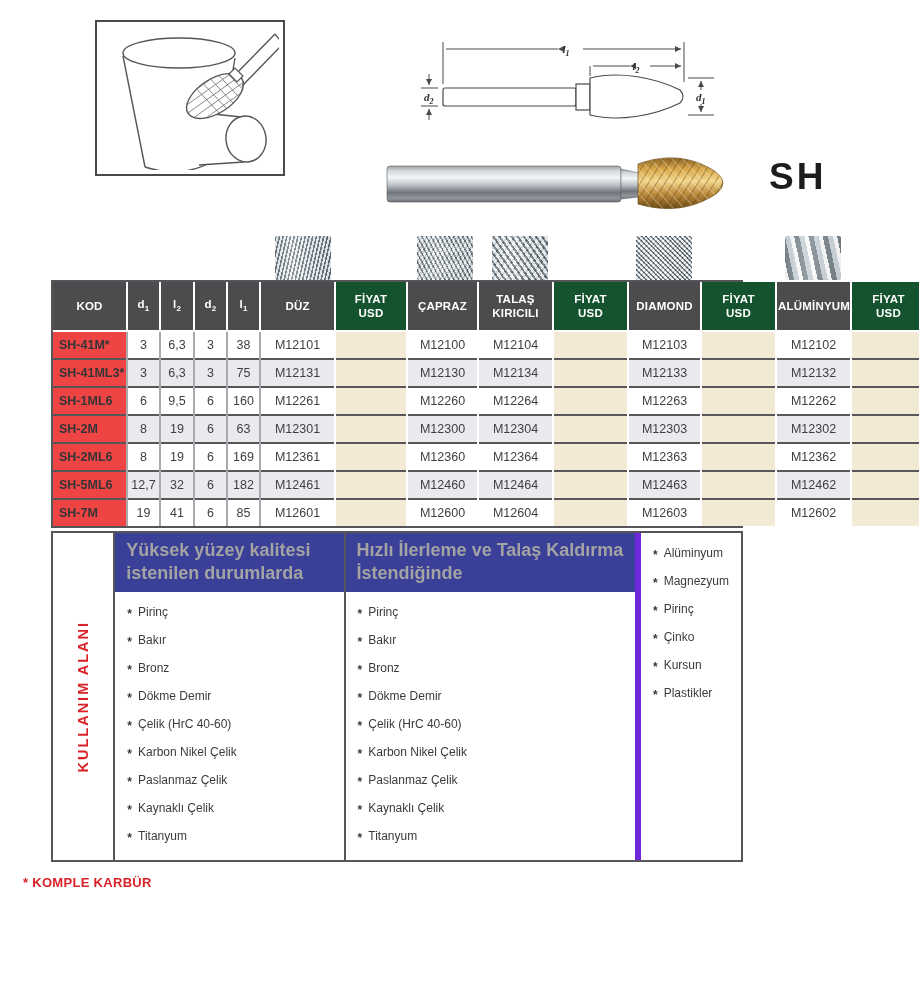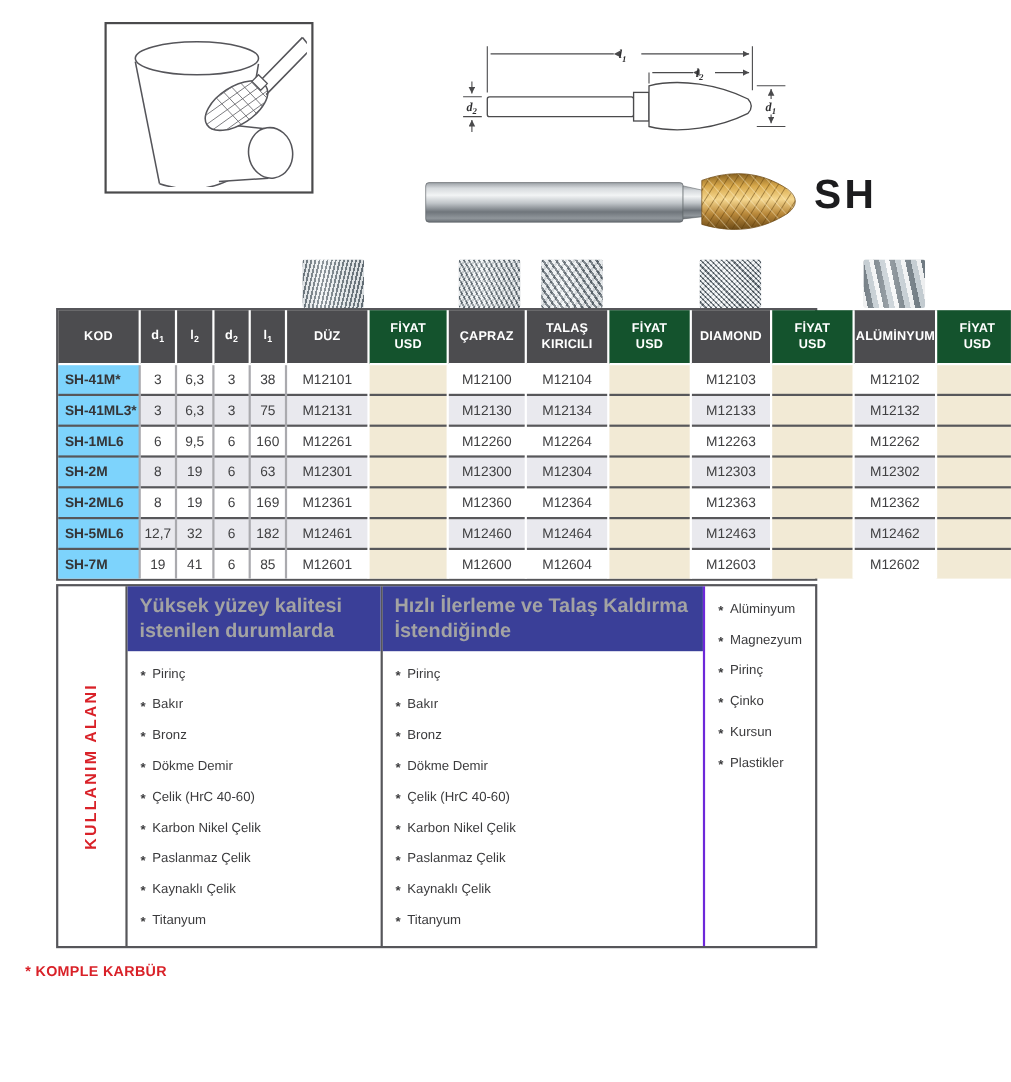--- a/index.html
+++ b/index.html
@@ -3,21 +3,21 @@
 <meta charset="utf-8">
 <style>
   html,body{margin:0;padding:0;background:#fff;}
   body{width:919px;height:984px;font-family:"Liberation Sans",sans-serif;color:#3b3b3d;position:relative;overflow:hidden;}
 
   
   .top-section{position:relative;height:235px;}
   .drawing-box{position:absolute;left:95px;top:20px;width:186px;height:152px;border:2px solid #4a4a4c;background:#fff;}
   .dim-diagram{position:absolute;left:418px;top:22px;}
   .burr-photo{position:absolute;left:386px;top:153px;}
-  .product-code{position:absolute;left:740px;top:156px;font-size:37px;font-weight:bold;color:#1c1c1e;letter-spacing:3px;}
+  .product-code{position:absolute;left:769px;top:156px;font-size:37px;font-weight:bold;color:#1c1c1e;letter-spacing:3px;}
 
   
   .catalog{margin-left:23px;width:692px;padding-left:28px;}
   .thumb-row{position:relative;height:45px;}
   .thumb{position:absolute;bottom:0;width:56px;height:44px;border-radius:2px;}
   .t-duz{left:224px;background:
     repeating-linear-gradient(103deg, rgba(73,84,92,.55) 0 1.6px, rgba(250,252,253,.75) 1.6px 3.6px),
     linear-gradient(90deg,#8d979d,#e3e8ea 30%,#aab3b8 62%,#7f898f);}
   .t-capraz{left:366px;background:
     repeating-linear-gradient(62deg, rgba(73,84,92,.5) 0 1.6px, rgba(250,252,253,.6) 1.6px 4px),
@@ -41,35 +41,35 @@
   col.c-kod{width:74px;} col.c-d1{width:33px;} col.c-l2{width:34px;} col.c-d2{width:33px;} col.c-l1{width:33px;}
   col.c-duz{width:75px;} col.c-p1{width:72px;} col.c-cap{width:71px;} col.c-tal{width:75px;} col.c-p2{width:75px;}
   col.c-dia{width:73px;} col.c-p3{width:75px;} col.c-alu{width:75px;} col.c-p4{width:74px;}
   th{background:#4c4c4f;color:#fff;font-size:11.5px;font-weight:bold;height:46px;border-left:2px solid #fff;
      border-bottom:2px solid #fff;text-align:center;line-height:1.25;letter-spacing:.2px;}
   th:first-child{border-left:none;}
   th.price-h{background:#14532d;}
   th sub{font-size:8px;}
   td{height:26px;border-top:2px solid #57575a;border-left:2px solid #fff;font-size:12.5px;text-align:center;
      color:#404042;padding:0;}
-  td.kod{background:#7dd3fc;font-weight:bold;text-align:left;padding-left:6px;font-size:12.5px;color:#353537;border-left:none;}
+  td.kod{background:#ef4444;font-weight:bold;text-align:left;padding-left:6px;font-size:12.5px;color:#353537;border-left:none;}
   td.dim{border-left:2px solid #aaaaae;background:#fff;}
   td.vduz{border-left:2px solid #aaaaae;}
   td.price{background:#f2ead5;}
   tr:nth-child(even) td.dim, tr:nth-child(even) td.val, tr:nth-child(even) td.vduz{background:#e9e9ee;}
   tr:nth-child(odd) td.val, tr:nth-child(odd) td.vduz{background:#fff;}
 
   
   .usage-block{margin-top:3px;border:2px solid #56565a;display:flex;align-items:stretch;min-height:292px;background:#fff;}
   .usage-side{width:74px;border-right:2px solid #56565a;display:flex;align-items:center;justify-content:center;}
   .usage-side .vlabel{writing-mode:vertical-rl;transform:rotate(180deg);color:#d92128;font-weight:bold;
      font-size:14.5px;letter-spacing:2px;white-space:nowrap;}
   .usage-col{display:flex;flex-direction:column;}
   .uc1{width:280px;border-right:2px solid #56565a;}
-  .uc2{width:355px;border-right:2px solid #6d28d9;}
+  .uc2{width:355px;border-right:6px solid #6d28d9;}
   .uc3{flex:1;}
   .usage-head{background:#3a3f98;color:#a3a3a3;font-weight:bold;font-size:18px;line-height:1.3;
      padding:6px 11px;min-height:44px;box-sizing:border-box;display:flex;align-items:center;}
   .usage-list{padding:6px 12px 10px 12px;}
   .usage-item{height:28px;display:flex;align-items:center;font-size:12px;color:#3b3b3d;}
   .usage-item .bullet{font-weight:bold;margin-right:6px;position:relative;top:2px;}
 
   .footnote{margin:13px 0 0 23px;color:#d92128;font-weight:bold;font-size:13px;letter-spacing:.3px;}
 
   svg text{font-family:"Liberation Serif",serif;}

